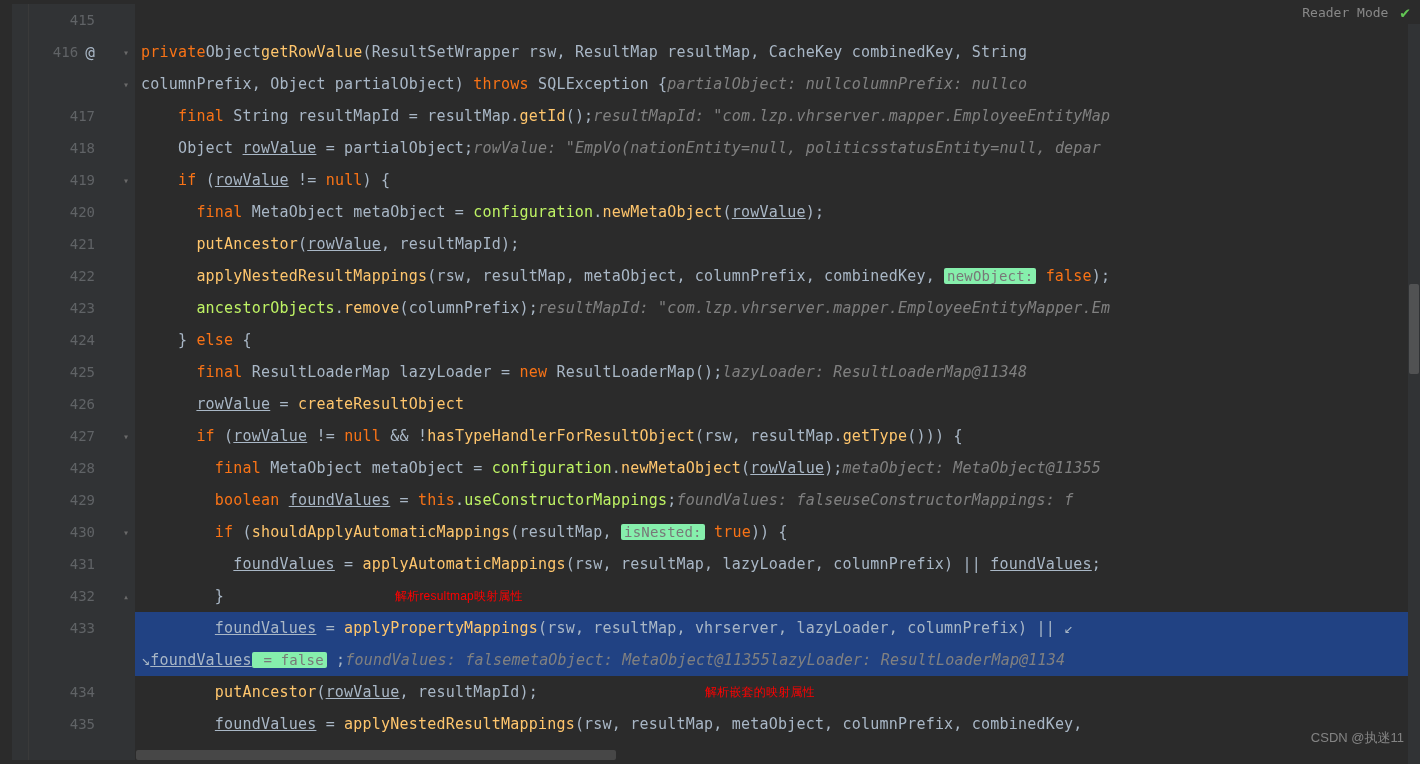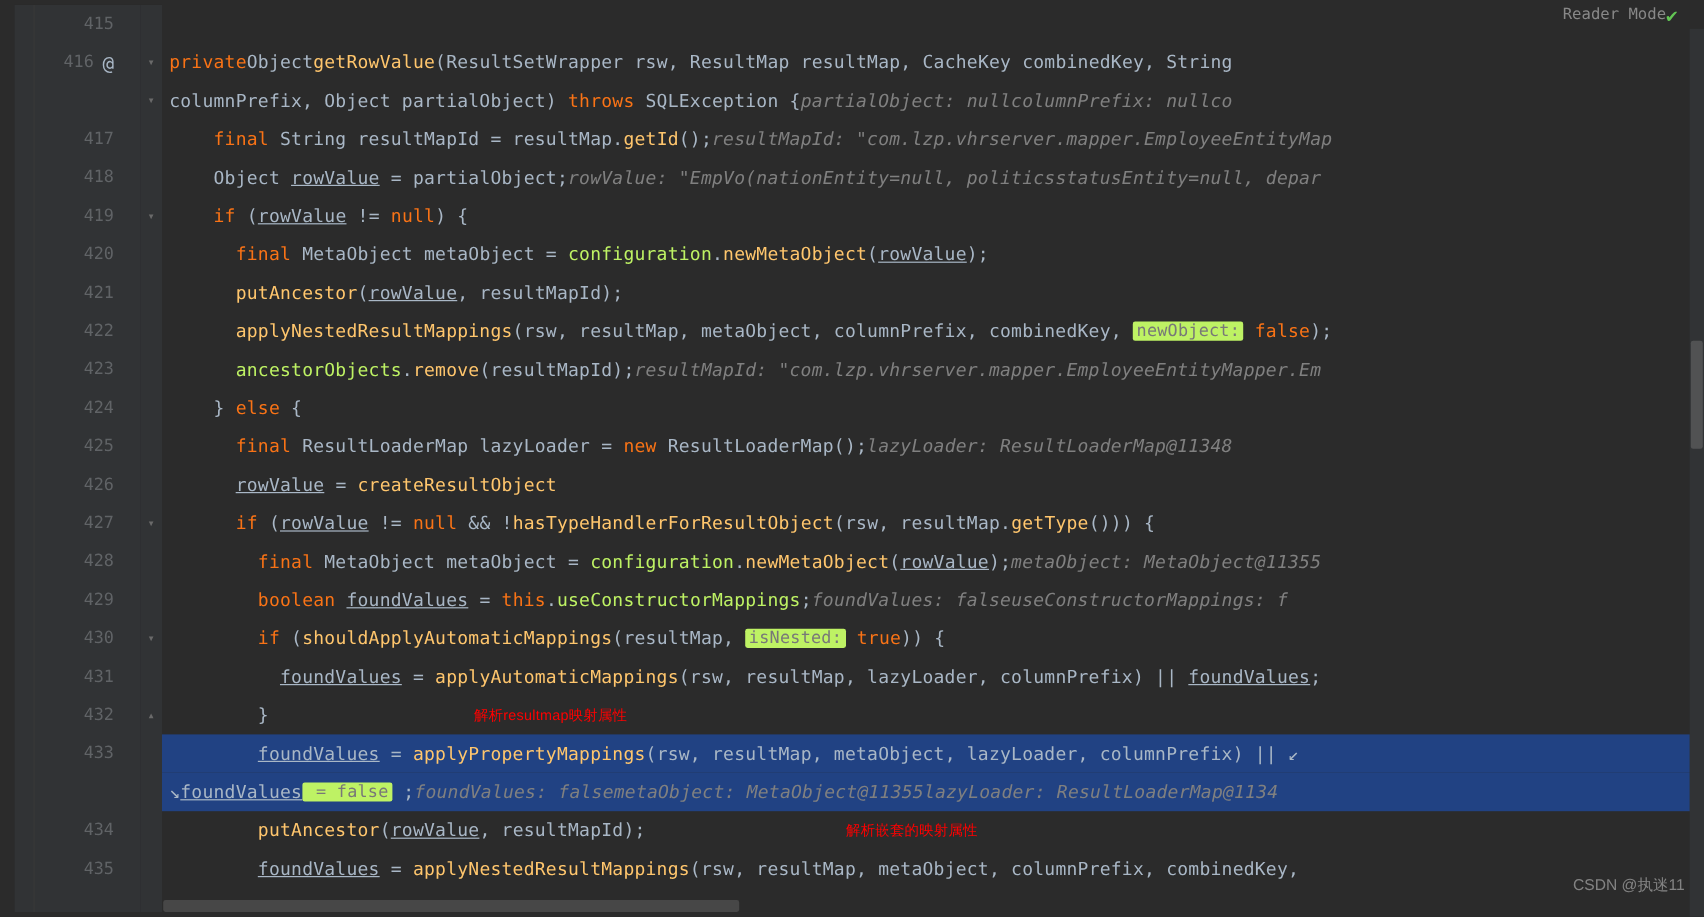--- a/index.html
+++ b/index.html
@@ -1,33 +1,33 @@
 <!DOCTYPE html>
 <html><head>
 <meta charset="utf-8">
 <style>
 * { margin:0; padding:0; box-sizing:border-box; }
 body { background:#2b2b2b; font-family:'Consolas','Monaco',monospace; font-size:15px; color:#a9b7c6; width:1420px; height:764px; overflow:hidden; position:relative; }
-.header { position:absolute; top:0; right:0; height:24px; display:flex; align-items:center; padding-right:22px; color:#888; font-size:13px; }
+.header { position:absolute; top:0; right:0; height:24px; display:flex; align-items:center; gap:12px; padding-right:10px; color:#888; font-size:13px; }
 .header .check { color:#62c554; font-size:16px; }
 .editor { position:absolute; left:12px; top:4px; width:1420px; height:756px; overflow:hidden; display:flex; }
 .left-margin { width:17px; background:#313335; border-right:1px solid #3a3a3a; }
 .gutter { width:88px; background:#313335; display:flex; flex-direction:column; font-size:14px; }
 .line-num { height:32px; display:flex; align-items:center; justify-content:flex-end; padding-right:22px; color:#606366; font-family:Consolas,monospace; }
 .fold { width:18px; background:#313335; display:flex; flex-direction:column; }
 .fold-icon { height:32px; display:flex; align-items:center; justify-content:center; color:#6a6a6a; font-size:10px; }
 .code { flex:1; display:flex; flex-direction:column; position:relative; overflow:hidden; }
 .line { height:32px; display:flex; align-items:center; padding-left:6px; white-space:pre; font-family:Consolas,monospace; position:relative; letter-spacing:0.2px; }
 .line.hl { background:#214283; }
 .kw { color:#f97316; }
 .method { color:#ffc66d; }
 .comment { color:#808080; font-style:italic; }
 .custom { color:#bef264; }
 .underline { text-decoration:underline; }
-.hint { background:#bef264; color:#787878; padding:0 3px; border-radius:2px; font-style:normal; font-size:14px; }
+.hint { background:#86efac; color:#787878; padding:0 3px; border-radius:2px; font-style:normal; font-size:14px; }
 .at-sym { color:#a9b7c6; font-size:16px; }
 .red-annot { color:#ff0000; position:absolute; font-size:12px; font-family:sans-serif; }
 .scrollbar-overlay { position:absolute; bottom:4px; left:136px; width:480px; height:10px; background:rgba(100,100,100,0.5); border-radius:2px; }
 .watermark { position:absolute; bottom:17px; right:16px; color:rgba(220,220,220,0.5); font-size:13px; font-family:Liberation Sans, sans-serif; }
 .minimap { position:absolute; right:0; top:24px; width:12px; height:740px; background:#313335; }
 .minimap-thumb { position:absolute; right:1px; top:260px; width:10px; height:90px; background:rgba(130,130,130,0.4); border-radius:2px; }
 </style>
 </head>
 <body>
 
@@ -91,31 +91,31 @@
   <div class="code">
     <div class="line"></div>
     <div class="line">  <span class="kw">private</span> <span>Object</span> <span class="method">getRowValue</span><span>(</span><span>ResultSetWrapper</span><span> rsw, </span><span>ResultMap</span><span> resultMap, </span><span>CacheKey</span><span> combinedKey, </span><span>String</span></div>
     <div class="line"><span>columnPrefix, </span><span>Object</span><span> partialObject) </span><span class="kw">throws</span><span> SQLException </span><span>{</span>   <span class="comment">partialObject: null</span>    <span class="comment">columnPrefix: null</span>    <span class="comment">co</span></div>
     <div class="line"><span>    </span><span class="kw">final</span><span> String </span><span>resultMapId = resultMap.</span><span class="method">getId</span><span>();</span>   <span class="comment">resultMapId: "com.lzp.vhrserver.mapper.EmployeeEntityMap</span></div>
     <div class="line"><span>    Object </span><span class="underline">rowValue</span><span> = partialObject;</span>   <span class="comment">rowValue: "EmpVo(nationEntity=null, politicsstatusEntity=null, depar</span></div>
     <div class="line"><span>    </span><span class="kw">if</span><span> (</span><span class="underline">rowValue</span><span> != </span><span class="kw">null</span><span>) {</span></div>
     <div class="line"><span>      </span><span class="kw">final</span><span> MetaObject </span><span>metaObject = </span><span class="custom">configuration</span><span>.</span><span class="method">newMetaObject</span><span>(</span><span class="underline">rowValue</span><span>);</span></div>
     <div class="line"><span>      </span><span class="method">putAncestor</span><span>(</span><span class="underline">rowValue</span><span>, resultMapId);</span></div>
     <div class="line"><span>      </span><span class="method">applyNestedResultMappings</span><span>(rsw, resultMap, metaObject, columnPrefix, combinedKey, </span><span class="hint">newObject:</span><span class="kw"> false</span><span>);</span></div>
-    <div class="line"><span>      </span><span class="custom">ancestorObjects</span><span>.</span><span class="method">remove</span><span>(resultMapId);</span>   <span class="comment">resultMapId: "com.lzp.vhrserver.mapper.EmployeeEntityMapper.Em</span></div>
+    <div class="line"><span>      </span><span class="custom">ancestorObjects</span><span>.</span><span class="method">remove</span><span>(columnPrefix);</span>   <span class="comment">resultMapId: "com.lzp.vhrserver.mapper.EmployeeEntityMapper.Em</span></div>
     <div class="line"><span>    } </span><span class="kw">else</span><span> {</span></div>
     <div class="line"><span>      </span><span class="kw">final</span><span> ResultLoaderMap </span><span>lazyLoader = </span><span class="kw">new</span><span> ResultLoaderMap();</span>   <span class="comment">lazyLoader: ResultLoaderMap@11348</span></div>
     <div class="line"><span>      </span><span class="underline">rowValue</span><span> = </span><span class="method">createResultObject</span></div>
     <div class="line"><span>      </span><span class="kw">if</span><span> (</span><span class="underline">rowValue</span><span> != </span><span class="kw">null</span><span> &amp;&amp; !</span><span class="method">hasTypeHandlerForResultObject</span><span>(rsw, resultMap.</span><span class="method">getType</span><span>())) {</span></div>
     <div class="line"><span>        </span><span class="kw">final</span><span> MetaObject </span><span>metaObject = </span><span class="custom">configuration</span><span>.</span><span class="method">newMetaObject</span><span>(</span><span class="underline">rowValue</span><span>);</span>   <span class="comment">metaObject: MetaObject@11355</span></div>
     <div class="line"><span>        </span><span class="kw">boolean</span><span> </span><span class="underline">foundValues</span><span> = </span><span class="kw">this</span><span>.</span><span class="custom">useConstructorMappings</span><span>;</span>   <span class="comment">foundValues: false</span>    <span class="comment">useConstructorMappings: f</span></div>
     <div class="line"><span>        </span><span class="kw">if</span><span> (</span><span class="method">shouldApplyAutomaticMappings</span><span>(resultMap, </span><span class="hint">isNested:</span><span class="kw"> true</span><span>)) {</span></div>
     <div class="line"><span>          </span><span class="underline">foundValues</span><span> = </span><span class="method">applyAutomaticMappings</span><span>(rsw, resultMap, lazyLoader, columnPrefix) || </span><span class="underline">foundValues</span><span>;</span></div>
     <div class="line"><span>        }</span><span class="red-annot" style="left:260px">解析resultmap映射属性</span></div>
-    <div class="line hl"><span>        </span><span class="underline">foundValues</span><span> = </span><span class="method">applyPropertyMappings</span><span>(rsw, resultMap, metaObject, lazyLoader, columnPrefix) || </span><span>↙</span></div>
+    <div class="line hl"><span>        </span><span class="underline">foundValues</span><span> = </span><span class="method">applyPropertyMappings</span><span>(rsw, resultMap, vhrserver, lazyLoader, columnPrefix) || </span><span>↙</span></div>
     <div class="line hl"><span>↘</span><span class="underline">foundValues</span><span class="hint"> = false</span><span> ;</span>   <span class="comment">foundValues: false</span>    <span class="comment">metaObject: MetaObject@11355</span>    <span class="comment">lazyLoader: ResultLoaderMap@1134</span></div>
     <div class="line"><span>        </span><span class="method">putAncestor</span><span>(</span><span class="underline">rowValue</span><span>, resultMapId);</span><span class="red-annot" style="left:570px">解析嵌套的映射属性</span></div>
     <div class="line"><span>        </span><span class="underline">foundValues</span><span> = </span><span class="method">applyNestedResultMappings</span><span>(rsw, resultMap, metaObject, columnPrefix, combinedKey,</span></div>
   </div>
 </div>
 
 <div class="minimap">
   <div class="minimap-thumb"></div>
 </div>
 <div class="scrollbar-overlay"></div>

